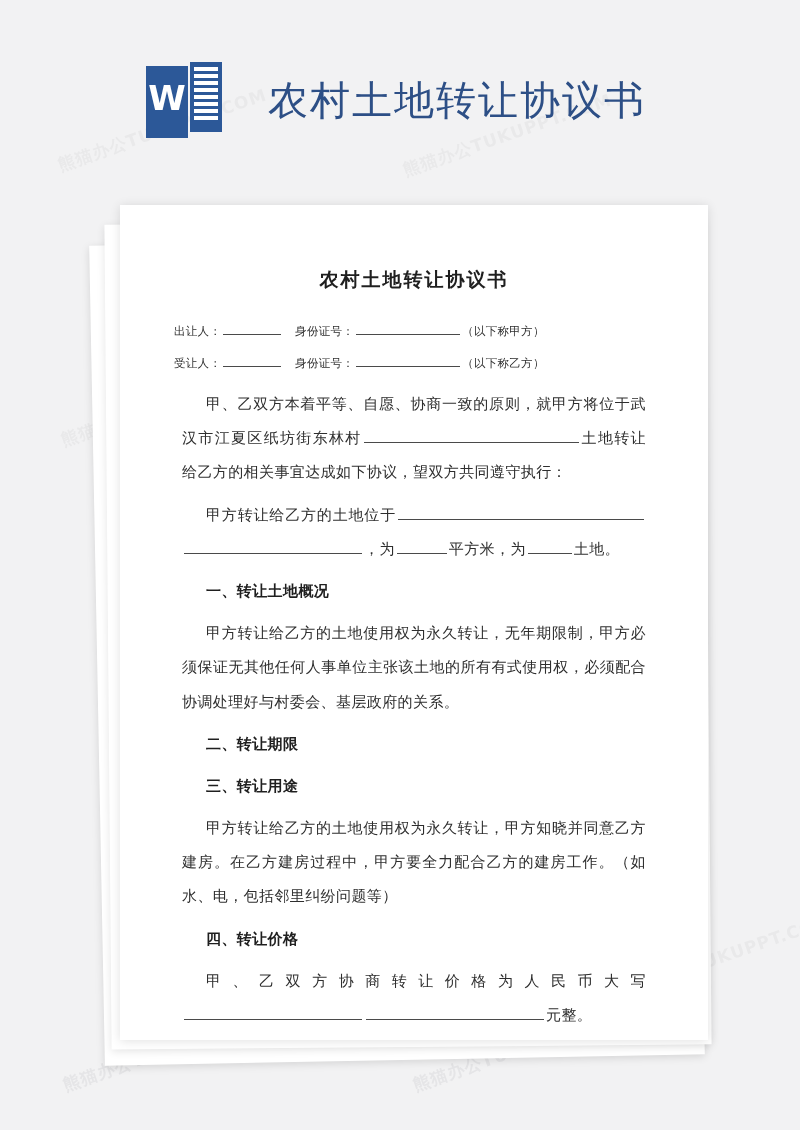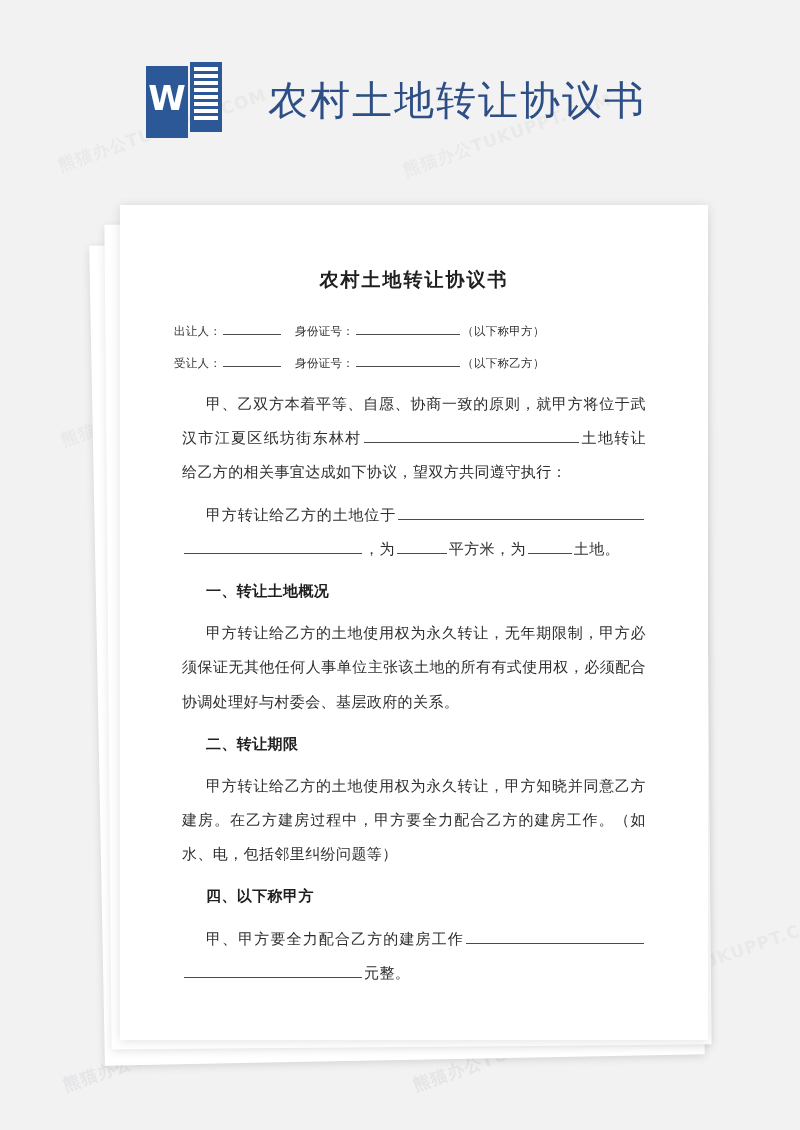--- a/index.html
+++ b/index.html
@@ -270,20 +270,21 @@
 
     <p class="para indent"><span>甲、乙双方本着平等、自愿、协商一致的原则，就甲方将位于武汉市江夏区纸坊街东林村</span><span class="blank b-xxl"></span><span>土地转让给乙方的相关事宜达成如下协议，望双方共同遵守执行：</span></p>
 
     <p class="para noindent" style="text-indent:24px;"><span>甲方转让给乙方的土地位于</span><span class="blank b-full"></span><span class="blank b-xl"></span><span>，为</span><span class="blank b-mini"></span><span>平方米，为</span><span class="blank b-tiny"></span><span>土地。</span></p>
 
     <p class="para heading">一、转让土地概况</p>
 
     <p class="para indent">甲方转让给乙方的土地使用权为永久转让，无年期限制，甲方必须保证无其他任何人事单位主张该土地的所有有式使用权，必须配合协调处理好与村委会、基层政府的关系。</p>
     <p class="para heading">二、转让期限</p>
 
+    <p class="para heading">三、转让用途</p>
     <p class="para indent">甲方转让给乙方的土地使用权为永久转让，甲方知晓并同意乙方建房。在乙方建房过程中，甲方要全力配合乙方的建房工作。（如水、电，包括邻里纠纷问题等）</p>
 
-    <p class="para heading">四、以下称甲方</p>
-
-    <p class="para noindent" style="text-indent:24px;"><span>甲、甲方要全力配合乙方的建房工作</span><span class="blank b-xl"></span><span class="blank b-xl"></span><span>元整。</span></p>
+    <p class="para heading">四、转让价格</p>
+
+    <p class="para noindent" style="text-indent:24px;"><span>甲、乙双方协商转让价格为人民币大写</span><span class="blank b-xl"></span><span class="blank b-xl"></span><span>元整。</span></p>
 
   </div>
 </div>
 
 </body></html>

